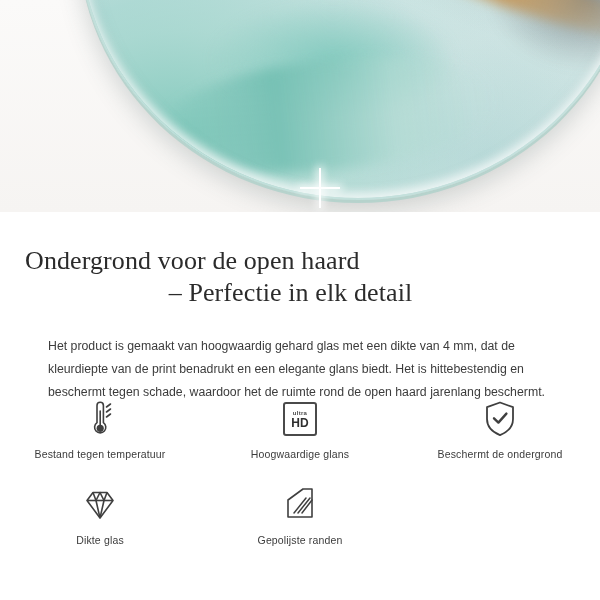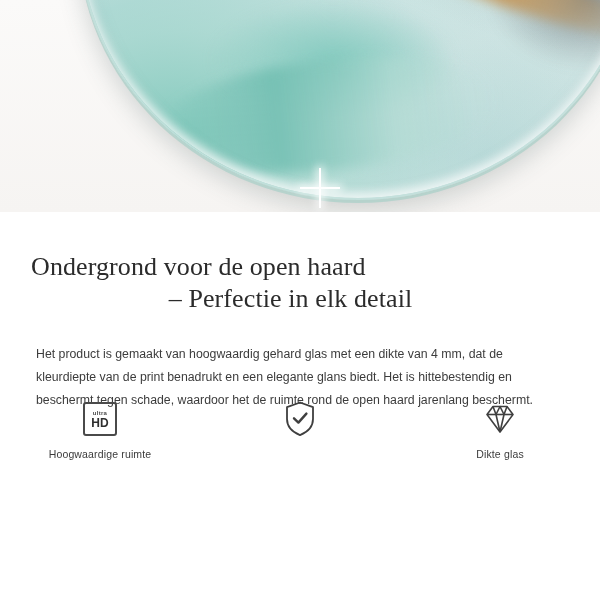--- a/index.html
+++ b/index.html
@@ -103,32 +103,32 @@
   .sparkle:after { width: 2px; height: 40px; }
 
   
   .content {
     position: absolute;
     left: 0;
     top: 212px;
     width: 600px;
   }
   .headline {
-    margin: 14px;
+    margin: 8px;
     padding: 25px 36px 0 17px;
     font-family: "Liberation Serif", serif;
     font-weight: 400;
     font-size: 26px;
     line-height: 32px;
     color: #2b2b2b;
     letter-spacing: 0.1px;
   }
   .headline .line2 { display: block; text-align: center; }
   .body-copy {
-    margin: 0;
+    margin: 12px;
     padding: 14px 42px 0 36px;
     font-size: 12.3px;
     line-height: 23px;
     color: #3c3c3c;
   }
 
   
   .features {
     position: absolute;
     left: 0;
@@ -207,51 +207,80 @@
   <div class="content">
     <h1 class="headline">
       <span>Ondergrond voor de open haard</span>
       <span class="line2">– Perfectie in elk detail</span>
     </h1>
     <p class="body-copy">Het product is gemaakt van hoogwaardig gehard glas met een dikte van 4 mm, dat de kleurdiepte van de print benadrukt en een elegante glans biedt. Het is hittebestendig en beschermt tegen schade, waardoor het de ruimte rond de open haard jarenlang beschermt.</p>
   </div>
 
   <div class="features">
 
+    <div class="feature">
+      <div class="feature-icon">
+        <svg width="34" height="40" viewBox="0 0 34 40">
+          <g fill="none" stroke="#3f3f3f" stroke-width="1.6" stroke-linecap="round">
+            <path d="M14 6.5a3.2 3.2 0 0 1 6.4 0v17.2a5.6 5.6 0 1 1-6.4 0z"></path>
+            <line x1="17.2" y1="12" x2="17.2" y2="26"></line>
+            <line x1="23.5" y1="8" x2="27.5" y2="5"></line>
+            <line x1="23.5" y1="13" x2="27.5" y2="10"></line>
+            <line x1="23.5" y1="18" x2="27.5" y2="15"></line>
+          </g>
+          <circle cx="17.2" cy="29.3" r="3.6" fill="#3f3f3f"></circle>
+        </svg>
+      </div>
+      <div class="feature-label">Bestand tegen temperatuur</div>
+    </div>
 
     <div class="feature">
       <div class="feature-icon">
         <div class="hd-box">
           <span class="ultra">ultra</span>
           <span class="hd">HD</span>
         </div>
       </div>
-      <div class="feature-label">Hoogwaardige ruimte</div>
+      <div class="feature-label">Hoogwaardige glans</div>
     </div>
 
     <div class="feature">
       <div class="feature-icon">
         <svg width="36" height="40" viewBox="0 0 36 40">
           <path d="M18 3.5 L31 8.2 V20 c0 8.2 -6.2 13.4 -13 16.2 C11.2 33.4 5 28.2 5 20 V8.2 Z" fill="none" stroke="#3f3f3f" stroke-width="1.8" stroke-linejoin="round"></path>
           <path d="M12 19.3 L16.4 23.6 L24.4 14.6" fill="none" stroke="#3f3f3f" stroke-width="2.4" stroke-linecap="round" stroke-linejoin="round"></path>
         </svg>
       </div>
+      <div class="feature-label">Beschermt de ondergrond</div>
     </div>
 
     <div class="feature">
       <div class="feature-icon">
         <svg width="40" height="36" viewBox="0 0 40 36">
           <g fill="none" stroke="#3f3f3f" stroke-width="1.6" stroke-linejoin="round">
             <path d="M7 13.5 L13 5.5 H27 L33 13.5 L20 31 Z"></path>
             <line x1="7" y1="13.5" x2="33" y2="13.5"></line>
             <path d="M13 5.5 L16 13.5 L20 31"></path>
             <path d="M27 5.5 L24 13.5 L20 31"></path>
             <path d="M16 13.5 L20 5.5 L24 13.5"></path>
           </g>
         </svg>
       </div>
       <div class="feature-label">Dikte glas</div>
     </div>
 
+    <div class="feature">
+      <div class="feature-icon">
+        <svg width="36" height="36" viewBox="0 0 36 36">
+          <g fill="none" stroke="#3f3f3f" stroke-width="1.5" stroke-linecap="round" stroke-linejoin="round">
+            <path d="M6 30 V13 L21 2 H30 V30 Z" stroke-width="1.6"></path>
+            <line x1="12" y1="26" x2="24" y2="11"></line>
+            <line x1="16" y1="26" x2="28" y2="11"></line>
+            <line x1="20" y1="26" x2="30" y2="13"></line>
+          </g>
+        </svg>
+      </div>
+      <div class="feature-label">Gepolijste randen</div>
+    </div>
 
 
   </div>
 </div>
 
 </body></html>

